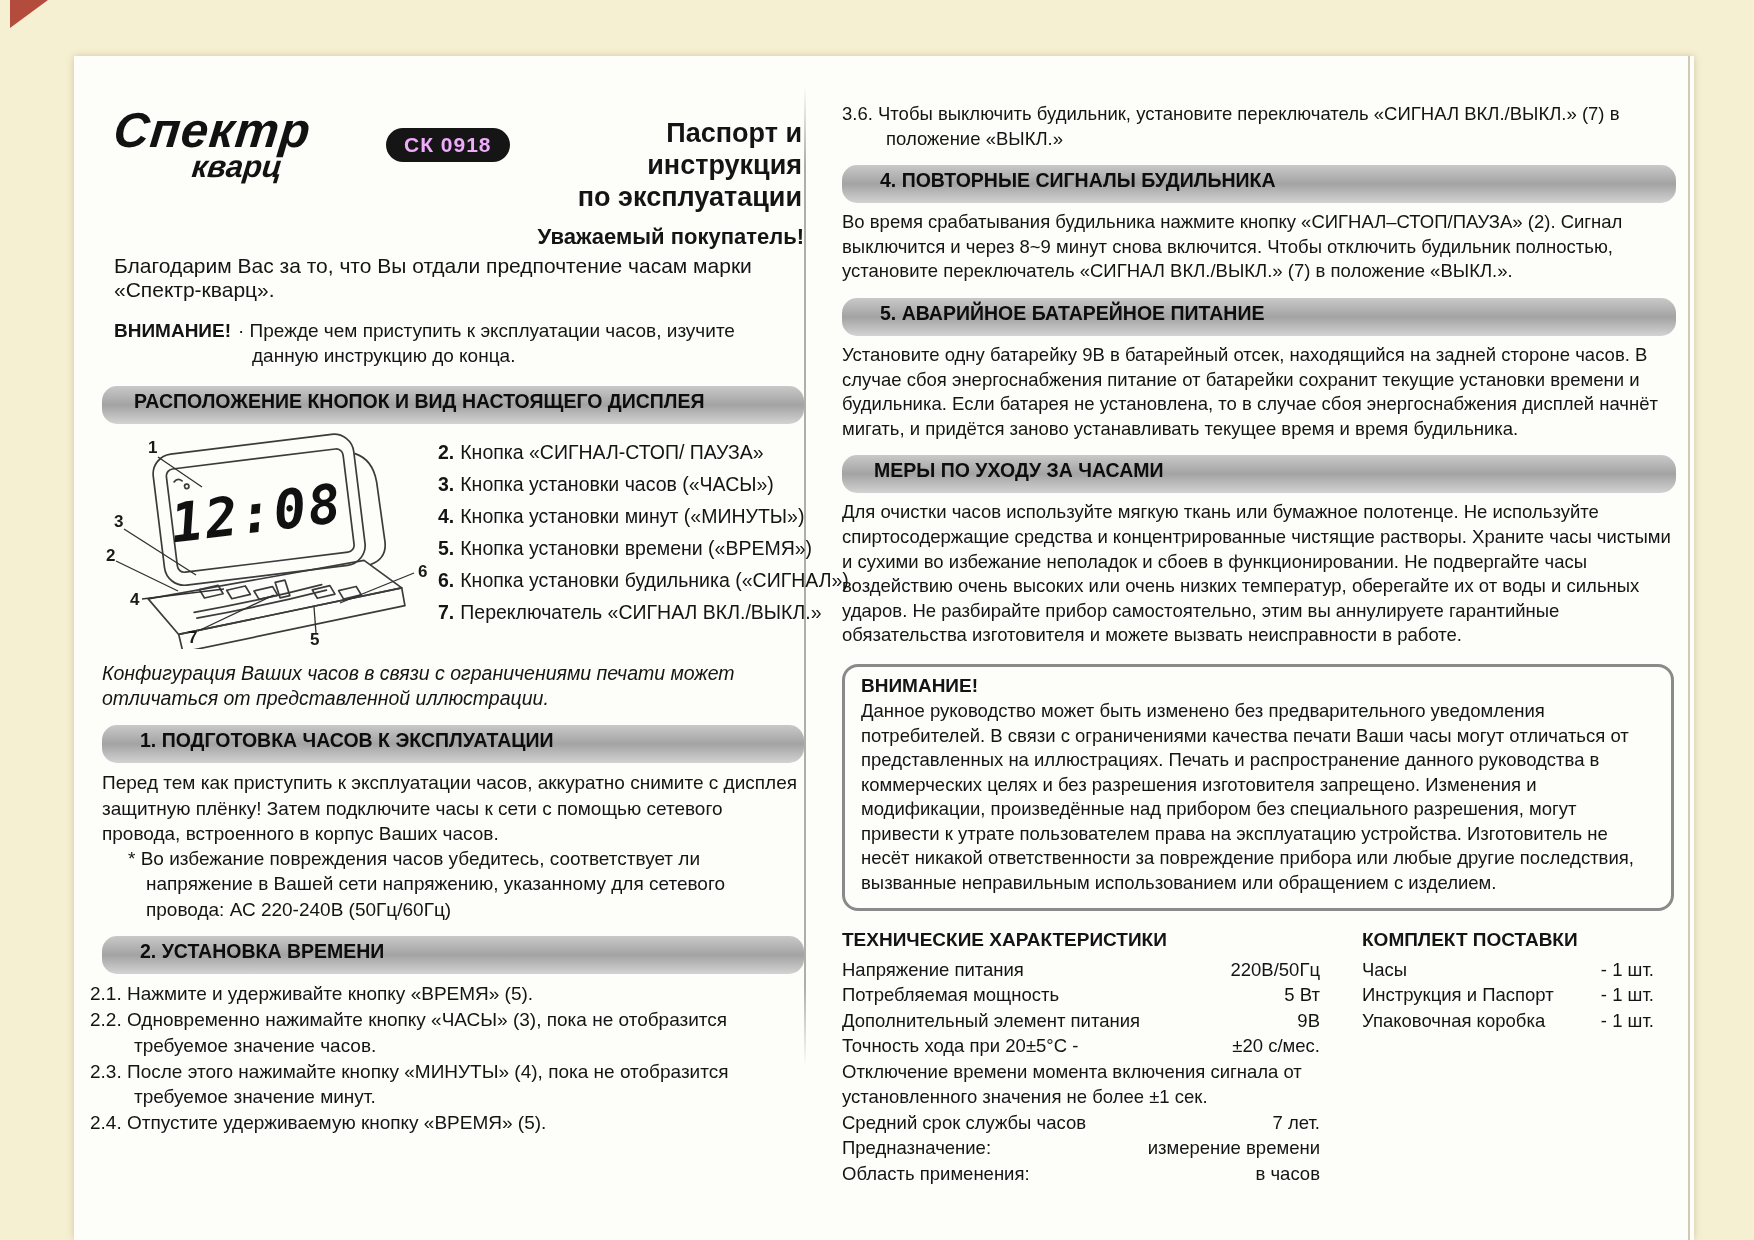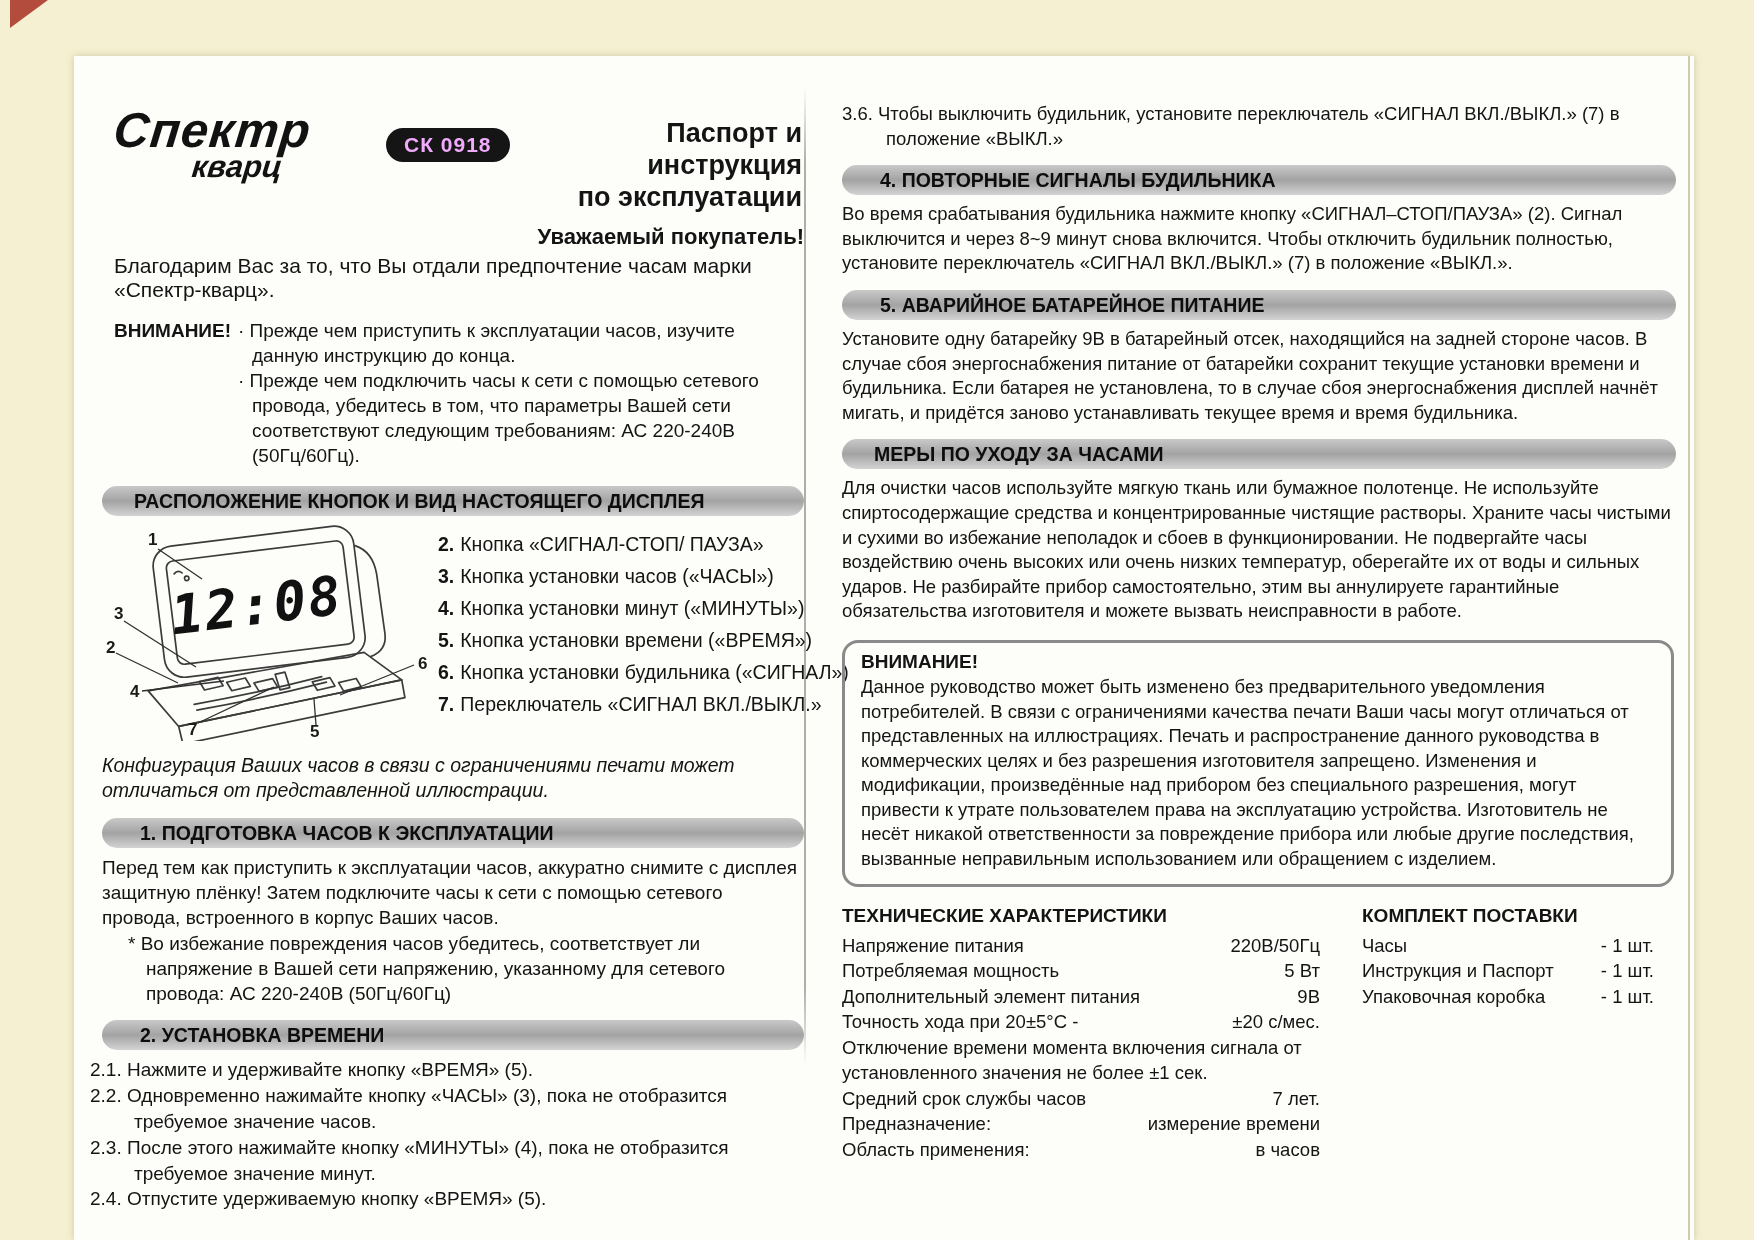--- a/index.html
+++ b/index.html
@@ -35,21 +35,21 @@
     font-size:21px; padding:5px 18px; border-radius:20px; letter-spacing:1px; }
   .doc-title{ flex:1; text-align:right; font-weight:bold; font-size:27px; line-height:1.18; margin-top:12px; padding-right:2px; }
 
   
   .h-greet{ font-size:22px; font-weight:bold; margin:4px 0 4px 12px;text-align:right; }
   .p-greet{ font-size:21px; margin:0 0 16px 12px; }
   .attention{ display:flex; margin:0 0 18px 12px; font-size:19px; line-height:1.32; }
   .att-label{ flex:none; width:124px; font-weight:bold; }
   .att-item{ padding-left:14px; text-indent:-14px; }
 
-  .bar{ height:30px; line-height:30px; border-radius:15px;
+  .bar{ height:38px; line-height:30px; border-radius:15px;
     background:linear-gradient(180deg,#c9c9c9 0%,#a3a3a3 50%,#d3d3d3 100%);
     font-weight:bold; font-size:19.5px; color:#0d0d0d; padding:0 14px 0 38px;
     margin:14px 0 7px; white-space:nowrap; }
   .bar.first{ padding-left:32px; }
 
   .body-text{ font-size:19px; line-height:1.33; }
   .num-list{ font-size:19px; line-height:1.36; margin-left:-12px; }
   .num-list .itm{ padding-left:44px; text-indent:-44px; }
   .star-line{ margin-left:26px; padding-left:18px; text-indent:-18px; }
 
@@ -104,21 +104,20 @@
       </div>
     </div>
 
     <div class="h-greet">Уважаемый покупатель!</div>
     <div class="p-greet">Благодарим Вас за то, что Вы отдали предпочтение часам марки «Спектр-кварц».</div>
 
     <div class="attention">
       <div class="att-label">ВНИМАНИЕ!</div>
       <div>
         <div class="att-item">· Прежде чем приступить к эксплуатации часов, изучите данную инструкцию до конца.</div>
-        <div class="att-item">· Прежде чем подключить часы к сети с помощью сетевого провода, убедитесь в том, что параметры Вашей сети соответствуют следующим требованиям: АС 220-240В (50Гц/60Гц).</div>
       </div>
     </div>
 
     <div class="bar first">РАСПОЛОЖЕНИЕ КНОПОК И ВИД НАСТОЯЩЕГО ДИСПЛЕЯ</div>
 
     <div class="diagram">
       <svg width="330" height="218" viewBox="0 0 330 218">
         <g class="sk" transform="rotate(-7 165 110)">
           <rect x="60" y="12" width="202" height="132" rx="20"></rect>
           <rect x="73" y="27" width="178" height="104" rx="7"></rect>

